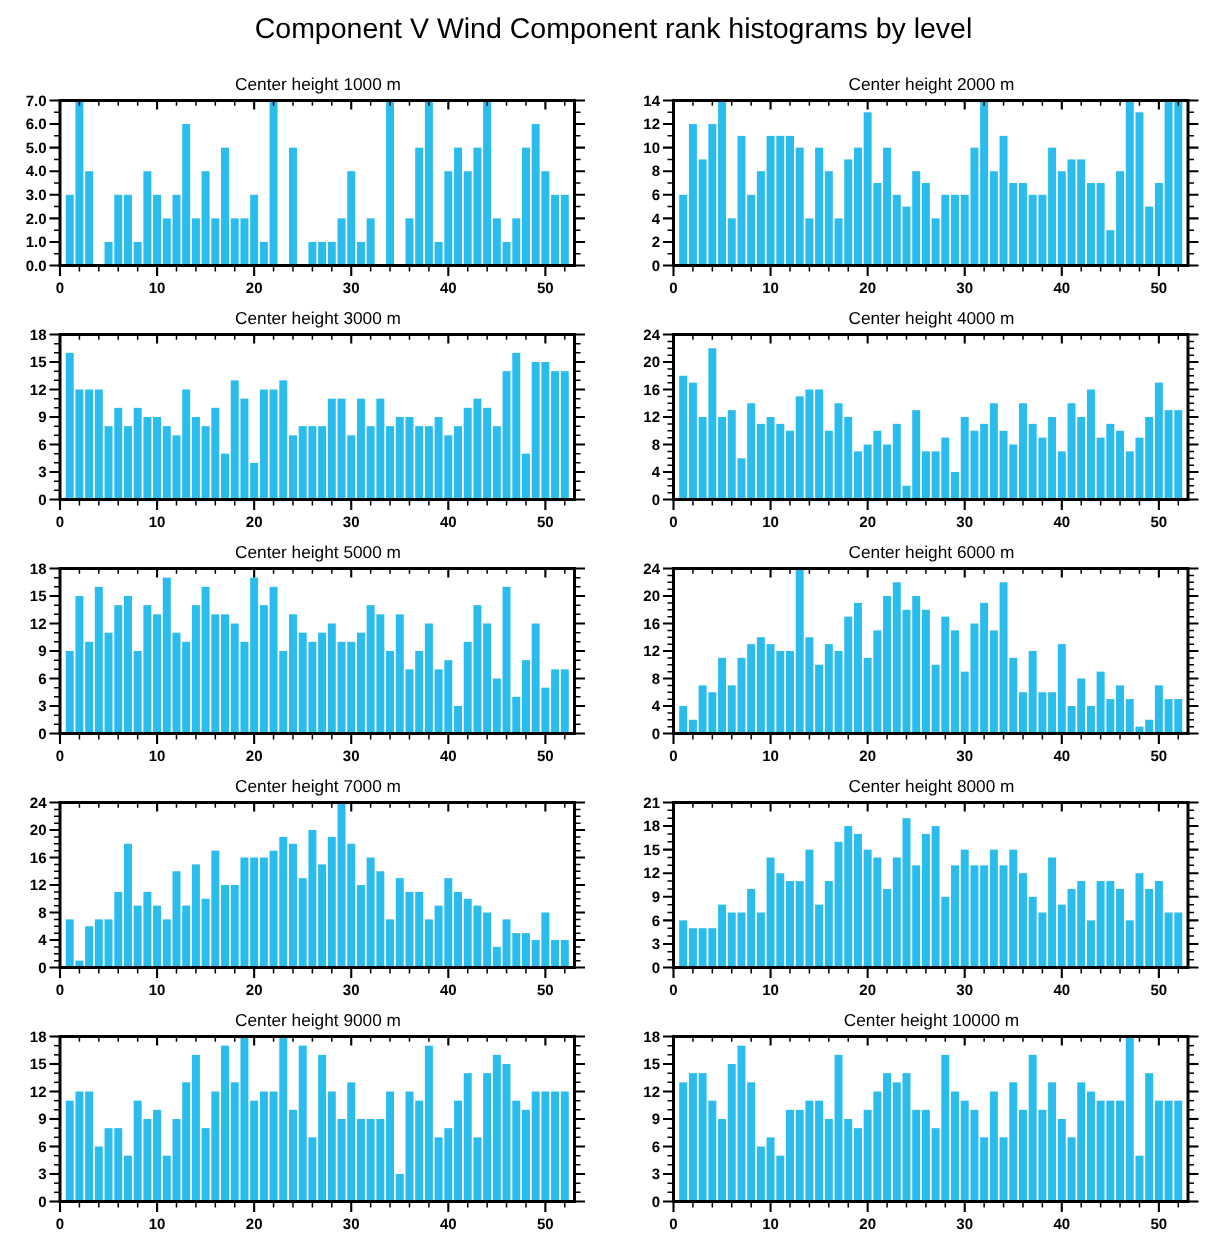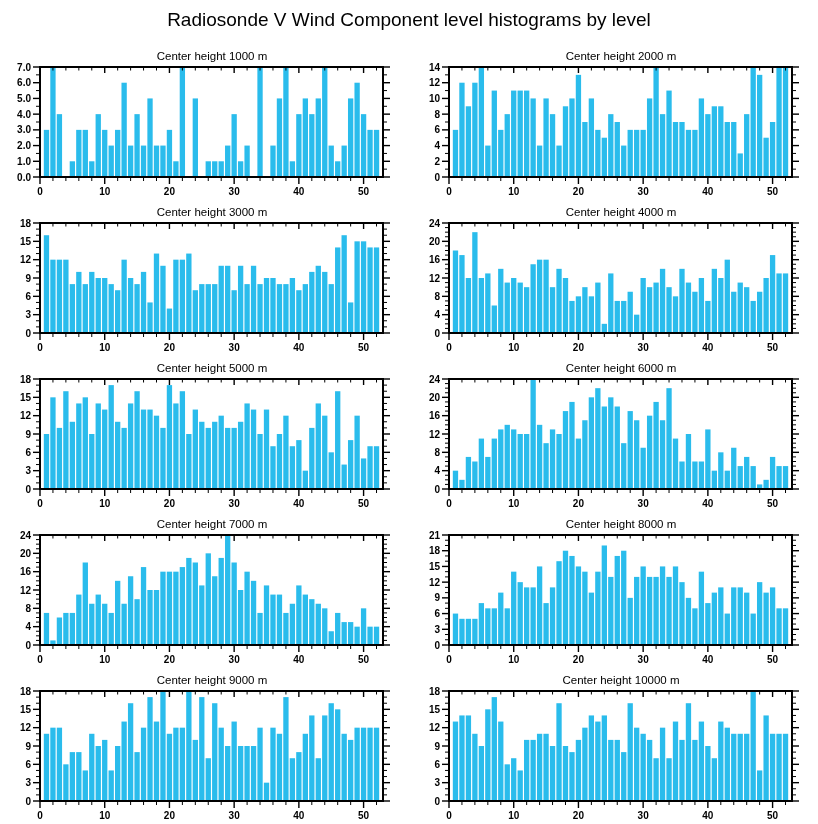--- a/index.html
+++ b/index.html
@@ -7,21 +7,21 @@
   .main-title{height:38px;padding-top:9px;text-align:center;font-size:19px;color:#000;}
   .grid{display:grid;grid-template-columns:409px 409px;}
   svg.chart{display:block;}
   .subtitle{font-size:11.5px;fill:#000;font-family:"Liberation Sans",sans-serif;}
   .tl{font-size:10px;font-weight:bold;fill:#000;font-family:"Liberation Sans",sans-serif;}
 </style>
 </head>
 <body>
 
 <div class="figure">
-  <div class="main-title">Radiosonde V Wind Component level histograms by level</div>
+  <div class="main-title">Component V Wind Component rank histograms by level</div>
   <div class="grid">
 
     <svg class="chart" width="409" height="156">
       <text x="212" y="13" text-anchor="middle" class="subtitle">Center height 1000 m</text>
       <g>
           <rect x="43.82" y="82.86" width="5.31" height="47.14" fill="#2ABCEC"></rect>
           <rect x="50.29" y="20.00" width="5.31" height="110.00" fill="#2ABCEC"></rect>
           <rect x="56.76" y="67.14" width="5.31" height="62.86" fill="#2ABCEC"></rect>
           <rect x="69.71" y="114.29" width="5.31" height="15.71" fill="#2ABCEC"></rect>
           <rect x="76.18" y="82.86" width="5.31" height="47.14" fill="#2ABCEC"></rect>

